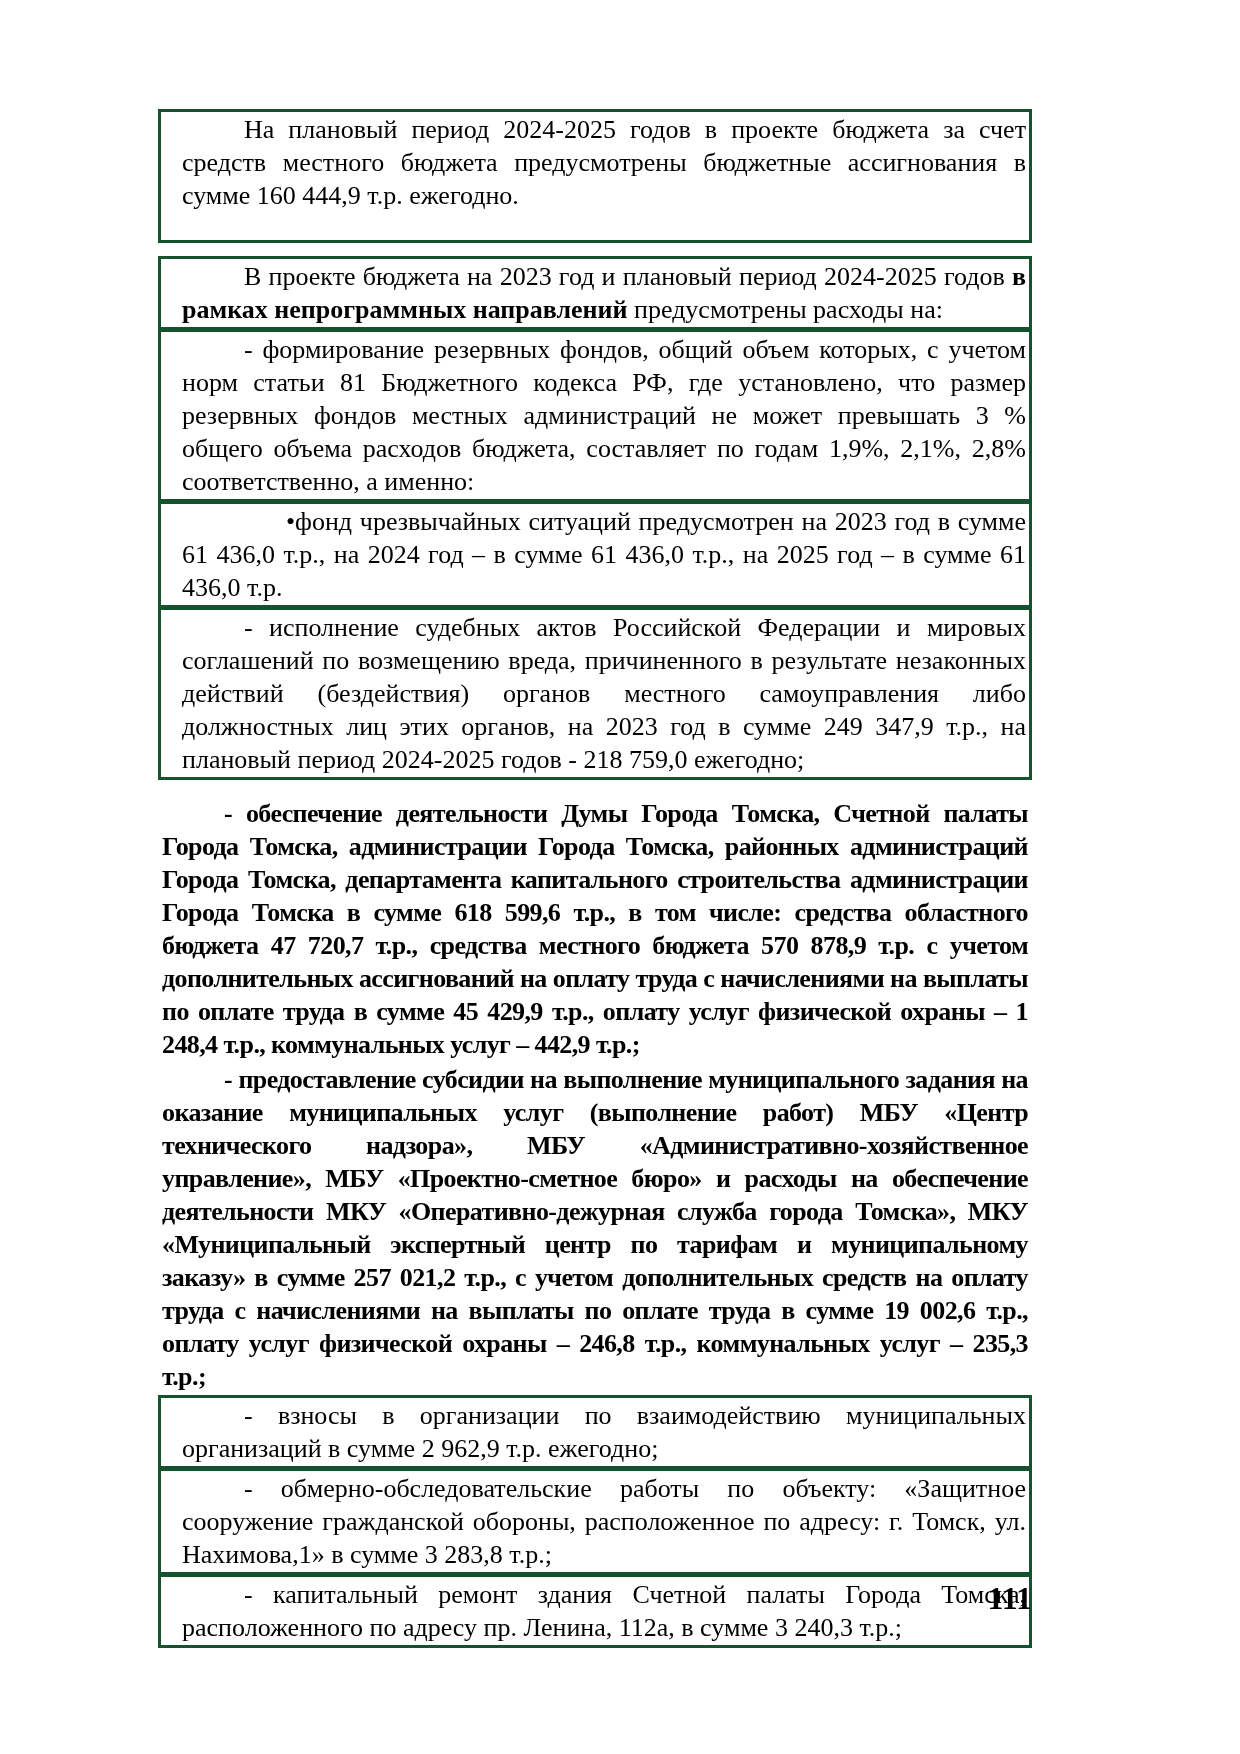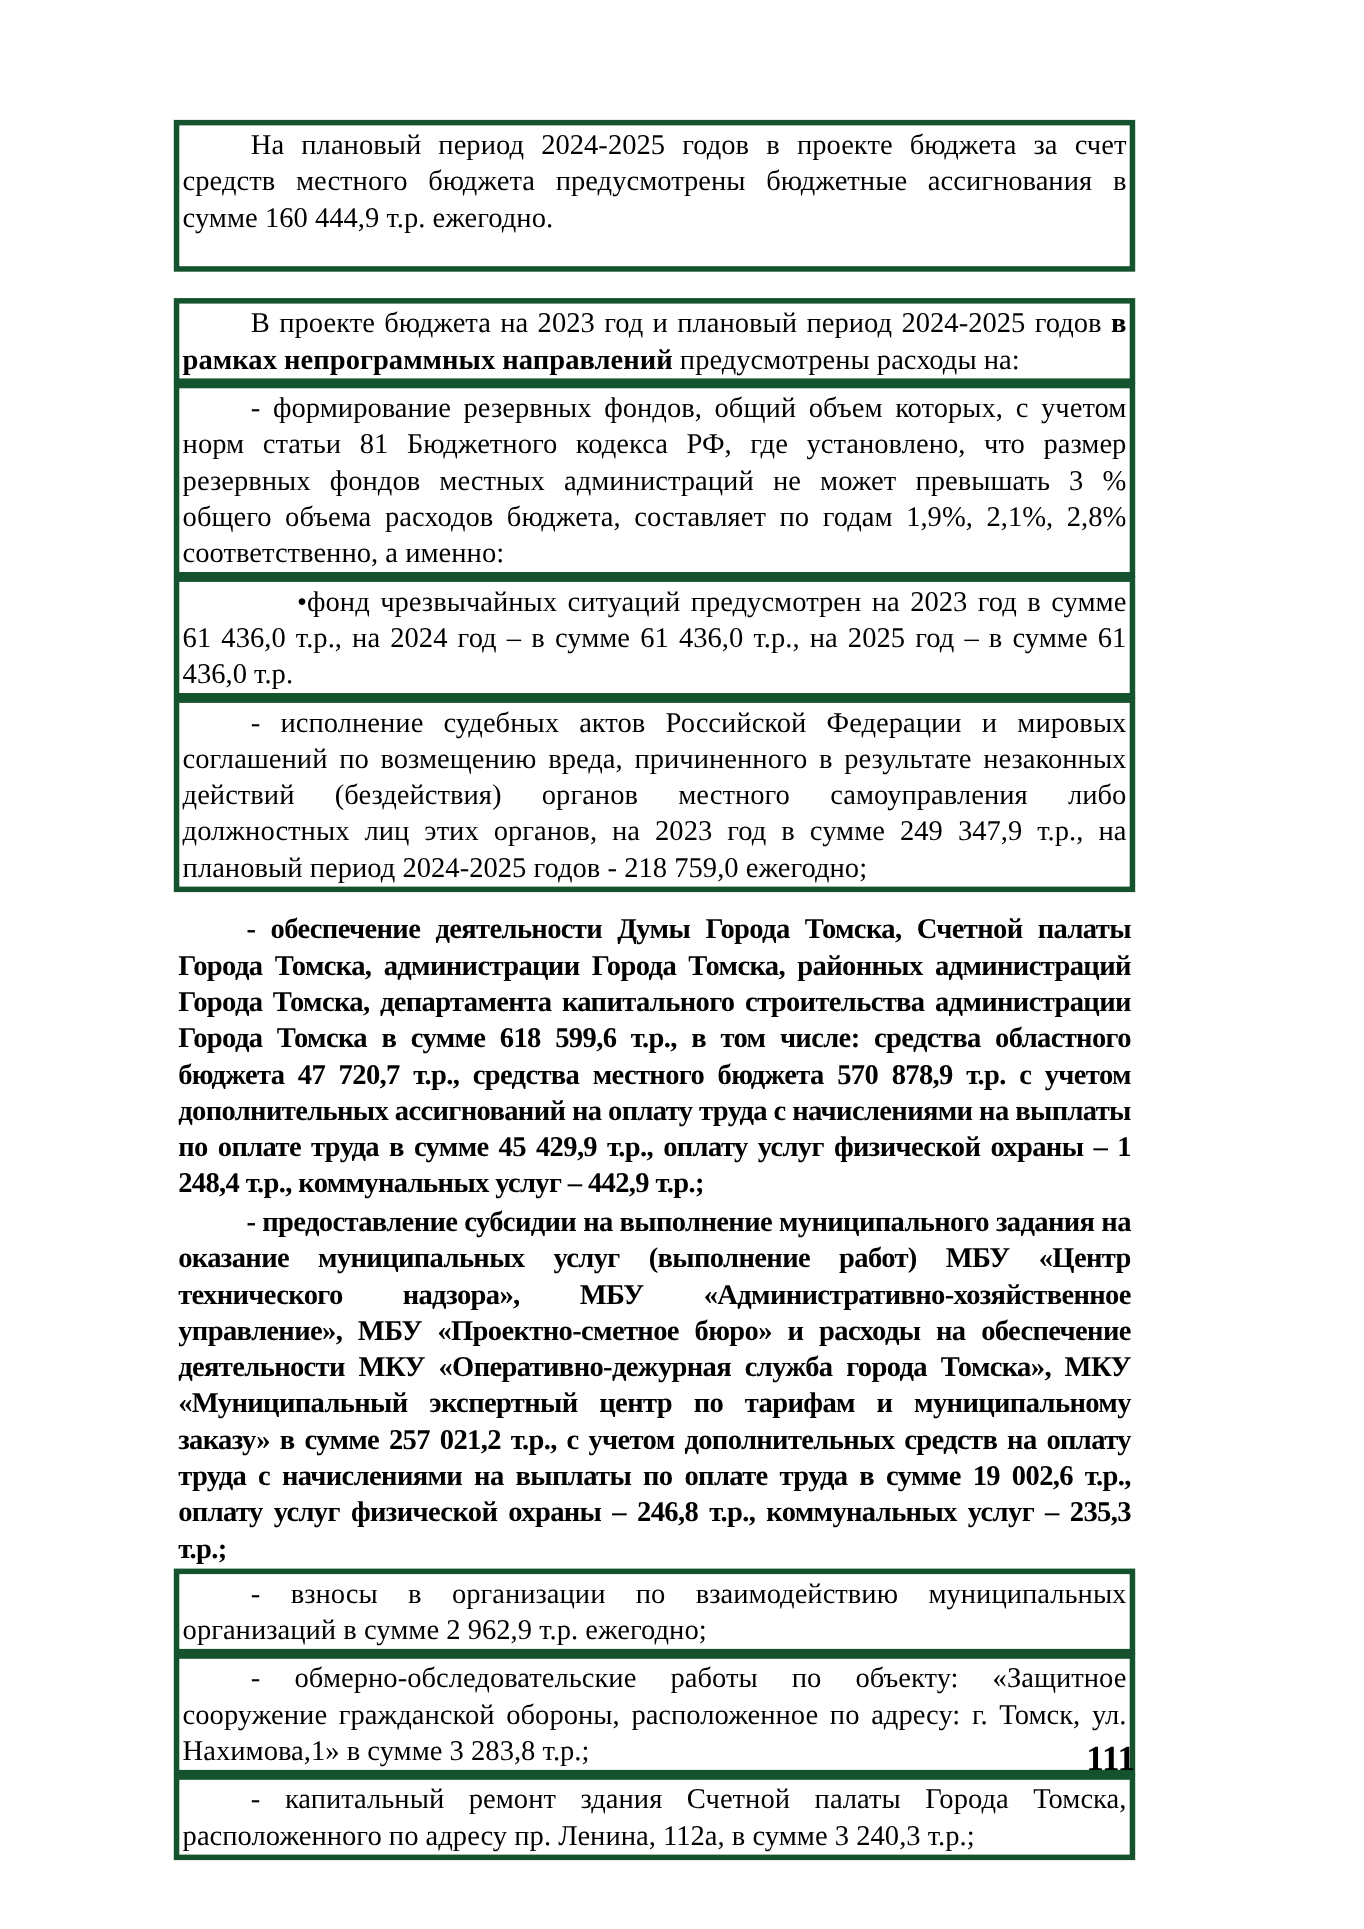--- a/index.html
+++ b/index.html
@@ -21,29 +21,29 @@
     width: 874px;
     font-size: 26px;
     line-height: 33px;
   }
   .para {
     text-align: justify;
     text-indent: 62px;
     margin: 0;
   }
   .boxed {
-    border: 5px solid #14532d;
+    border: 3px solid #14532d;
     margin-top: -1px;
-    padding: 1px 3px 1px 3px;
+    padding: 1px 3px 1px 21px;
   }
   .pad-bottom {
     padding-bottom: 28px;
   }
   .gap-top {
-    margin-top: 24px;
+    margin-top: 13px;
   }
   .bullet {
     text-indent: 104px;
   }
   .heavy {
     font-weight: bold;
     letter-spacing: -0.6px;
     border: none;
     padding: 1px 4px;
   }

